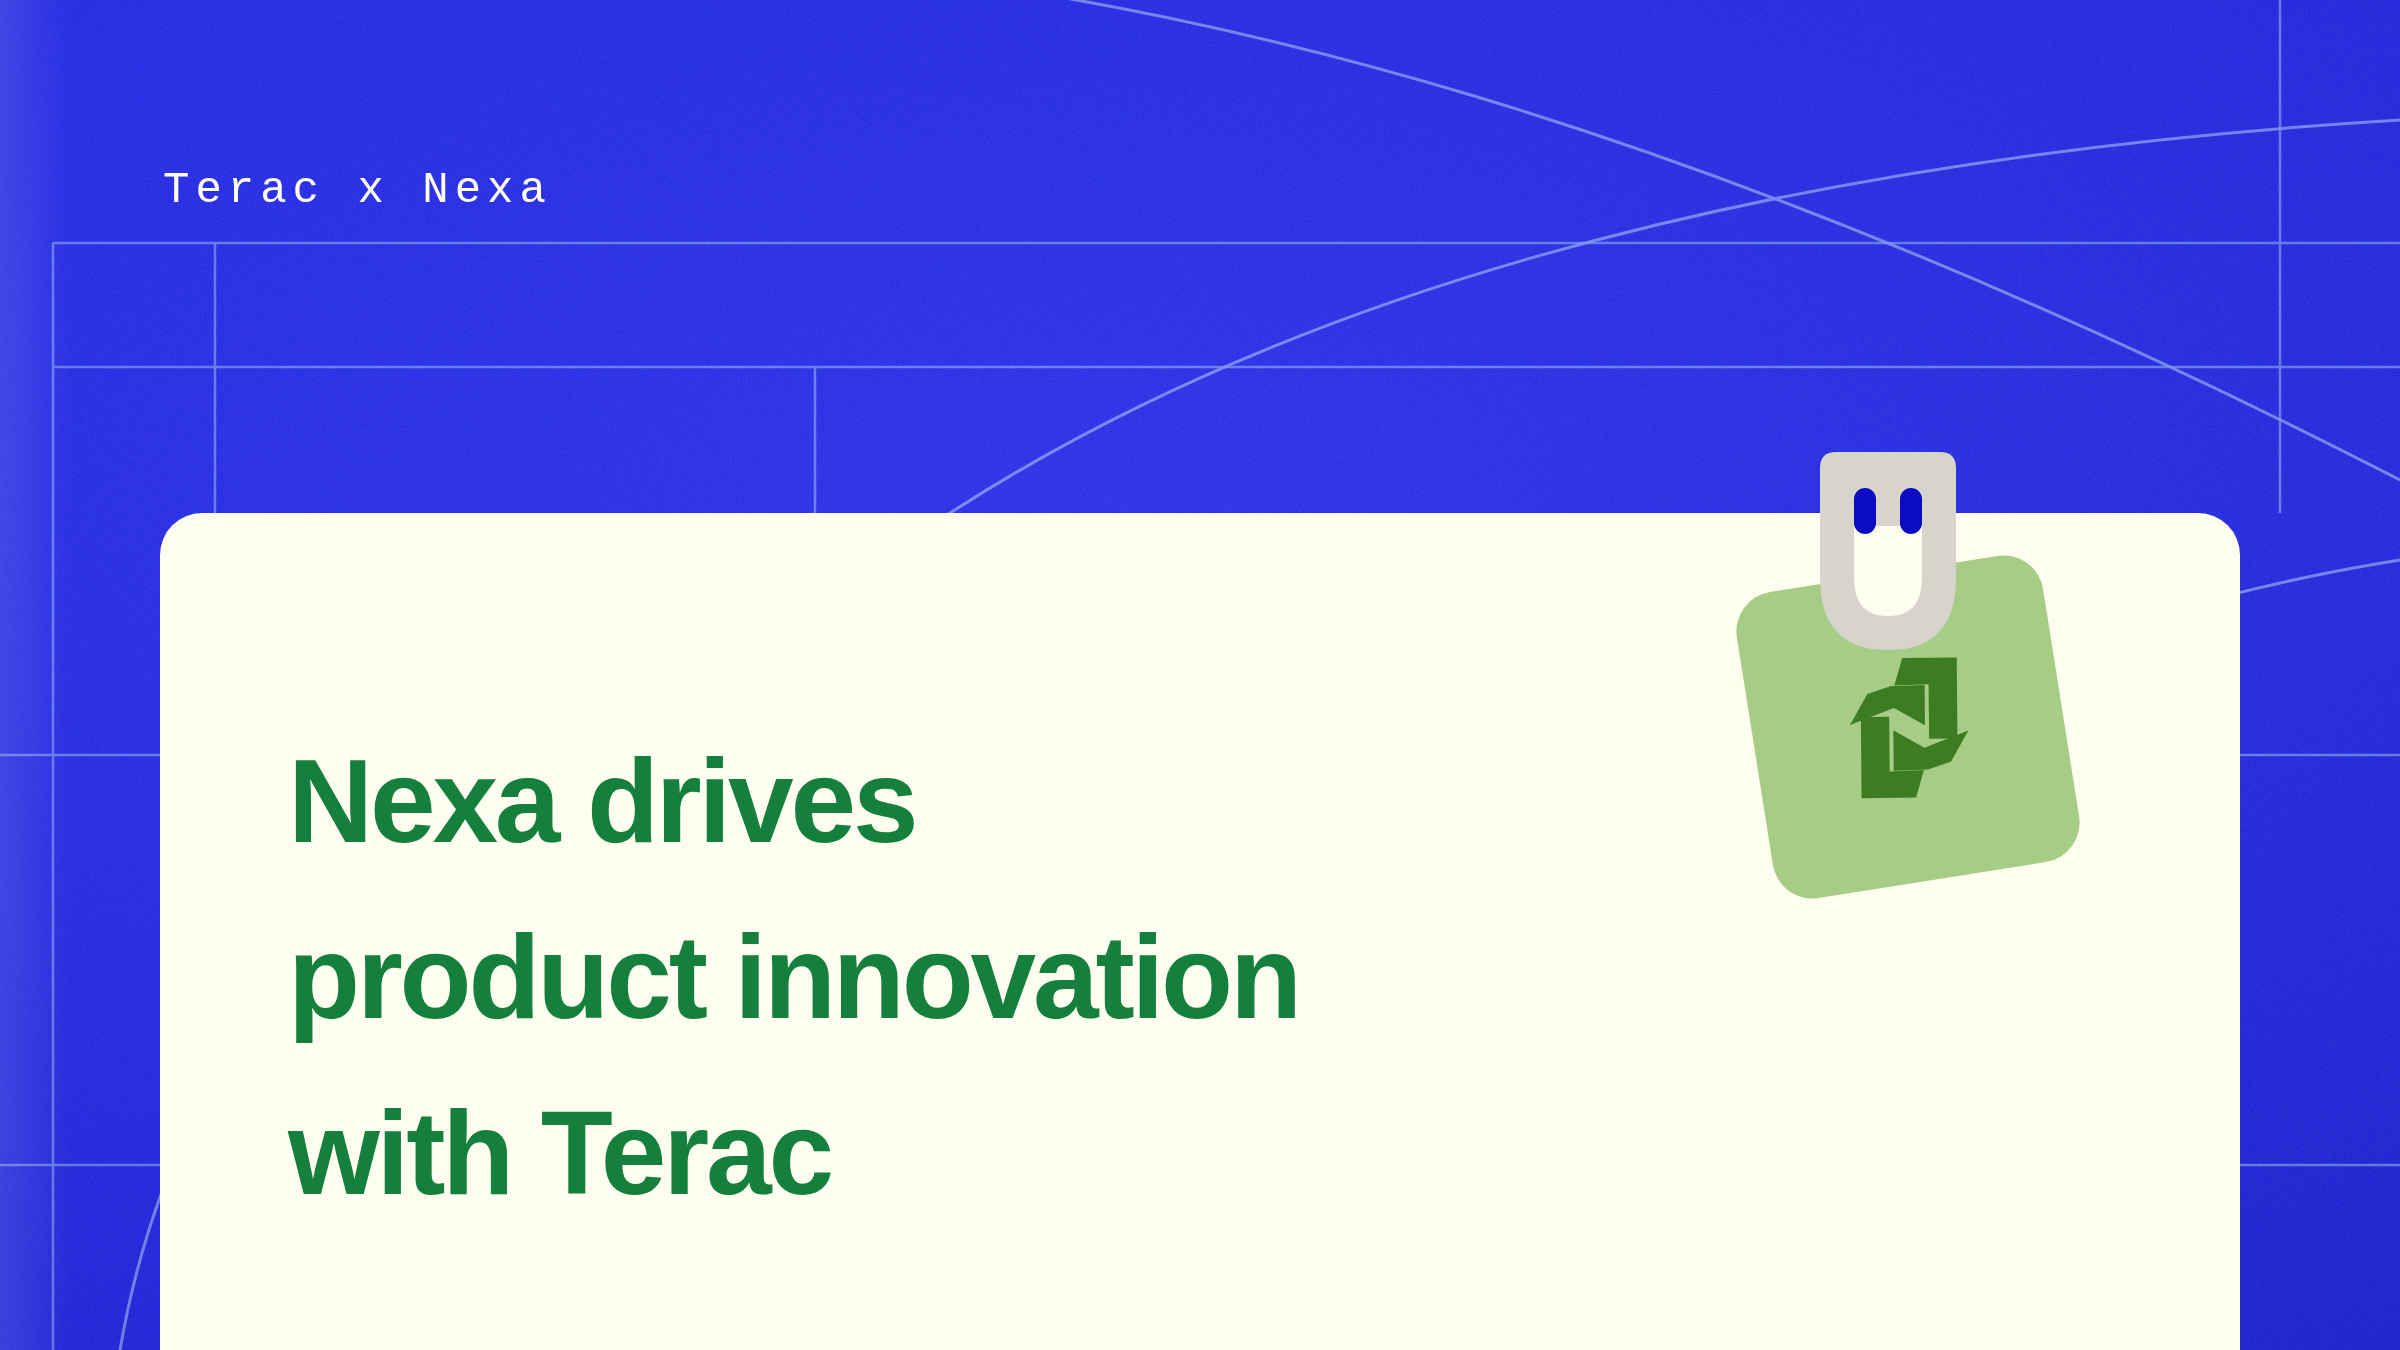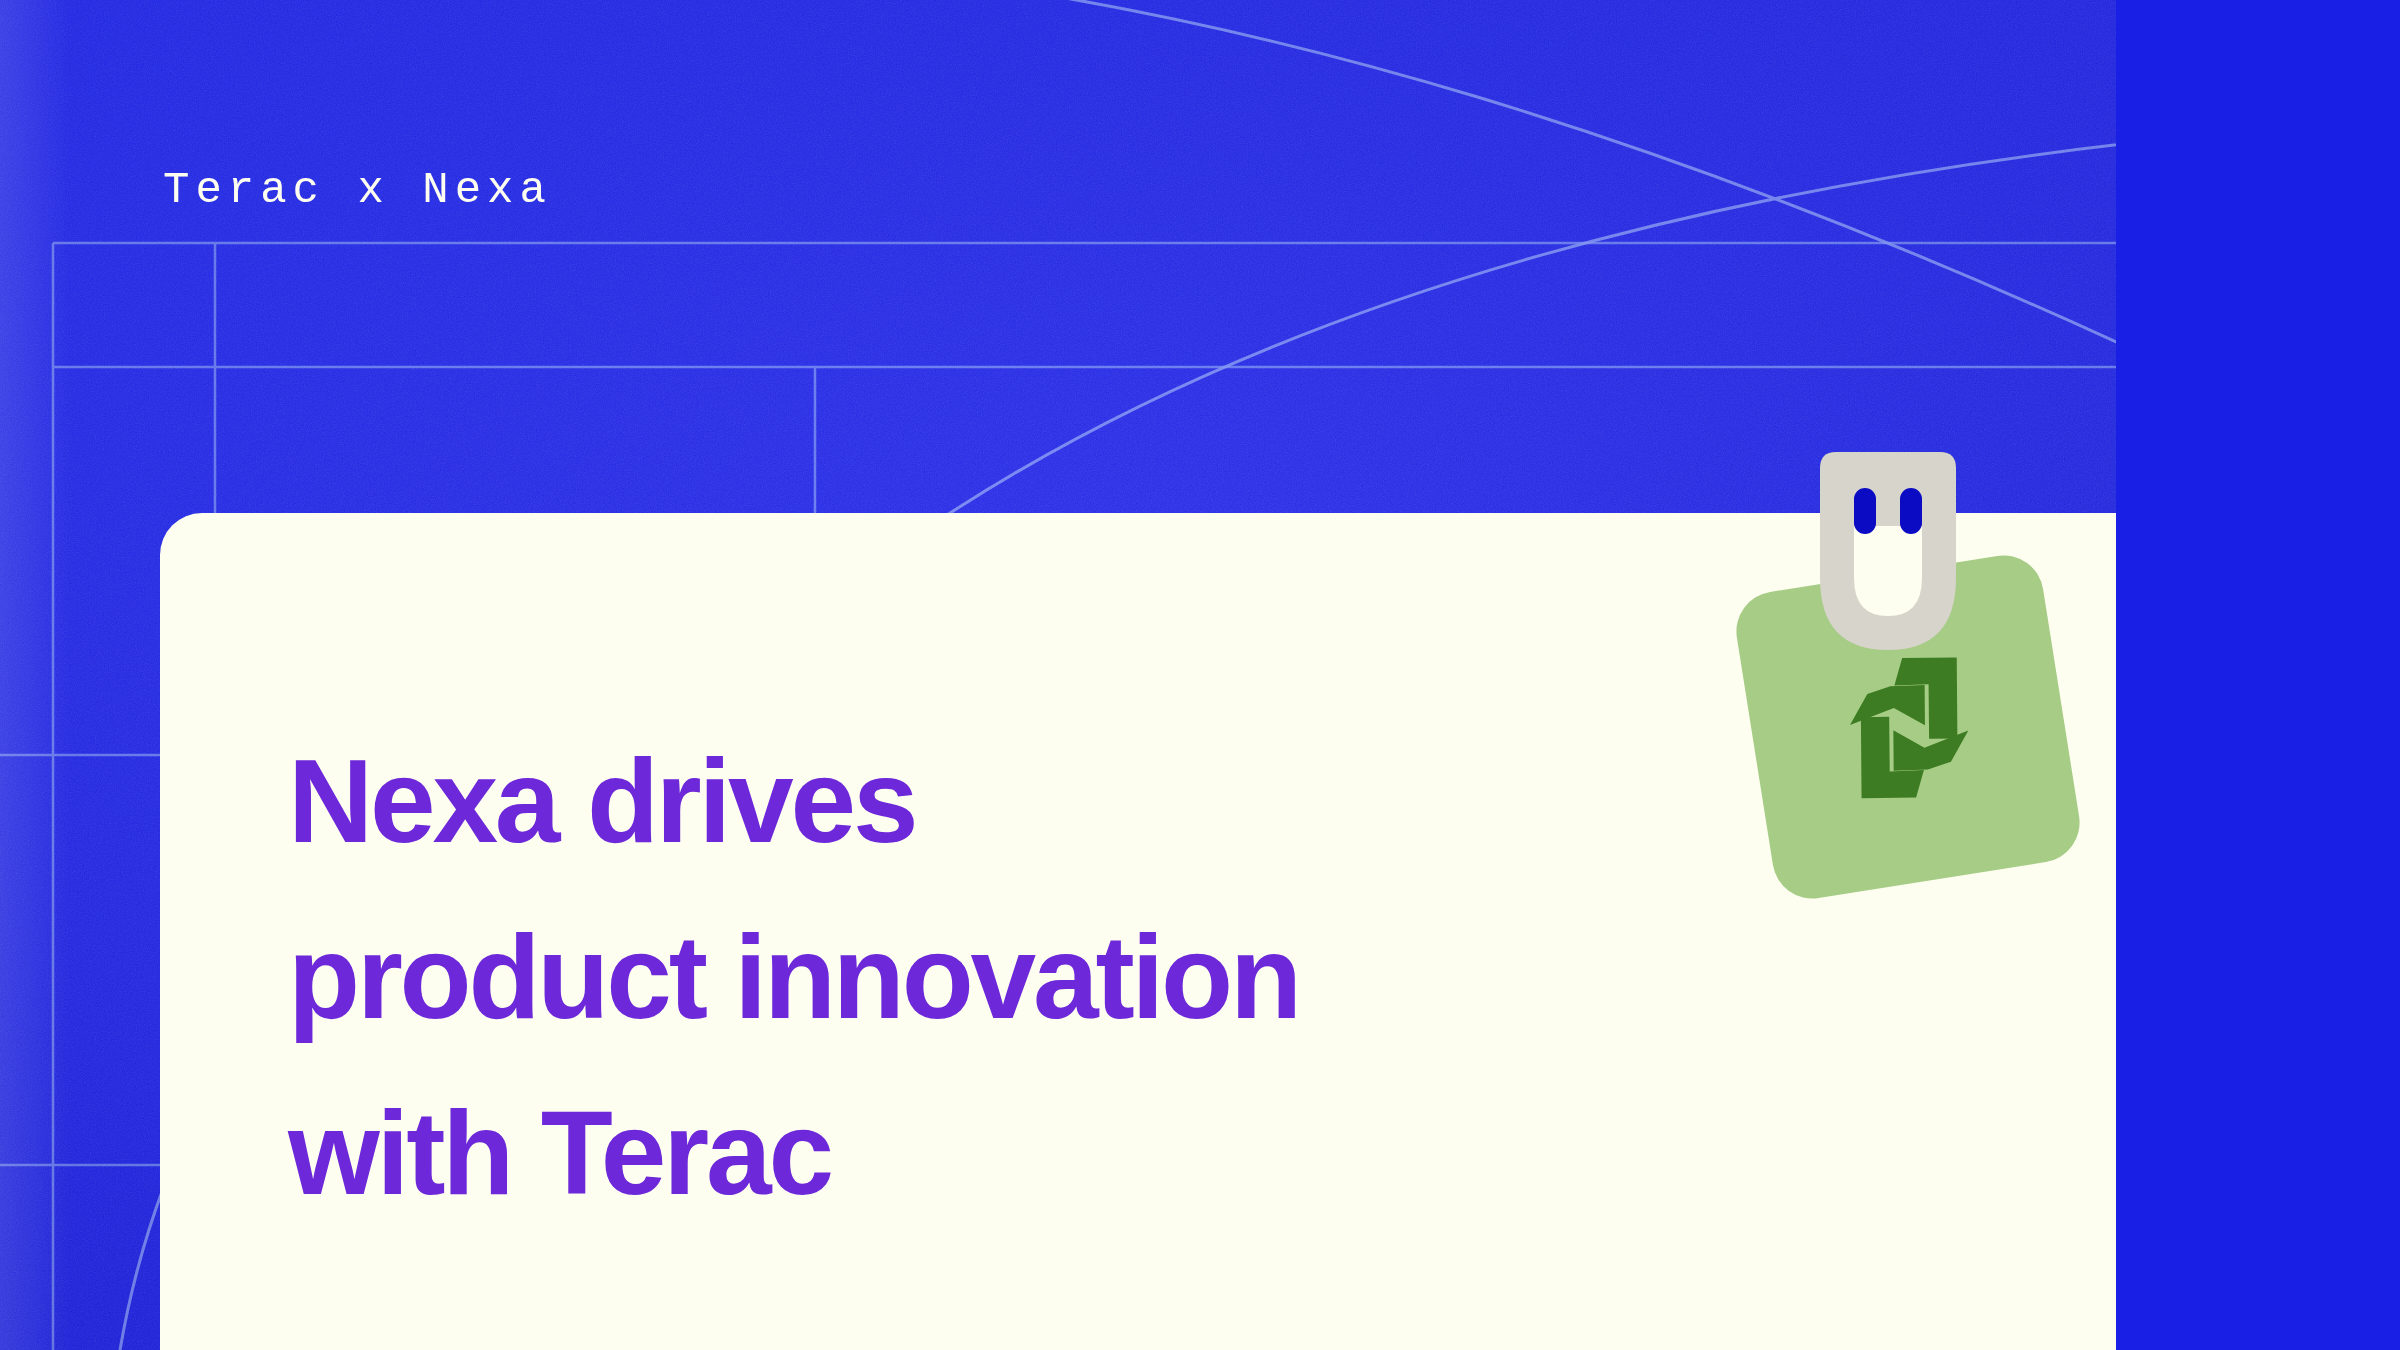--- a/index.html
+++ b/index.html
@@ -6,21 +6,21 @@
 
   html, body {
     width:2400px; height:1350px;
     overflow:hidden;
     background:#1A1FE5;
     font-family:"Liberation Sans", sans-serif;
   }
 
   #stage {
     position:relative;
-    width:2116px; height:1350px;
+    width:2400px; height:1350px;
     overflow:hidden;
     background:#1A1FE5;
   }
 
   
   .bg-layer {
     position:absolute; inset:0;
     width:2400px; height:1350px;
   }
 
@@ -49,21 +49,21 @@
     z-index:5;
   }
 
   .card-inner {
     position:absolute;
     left:128px; top:200px;
     width:1500px;
   }
 
   .headline {
-    color:#6d28d9;
+    color:#15803d;
     font-family:"Liberation Sans", sans-serif;
     font-weight:700;
     font-size:118px;
     line-height:176px;
     letter-spacing:-3.2px;
     white-space:pre-line;
   }
 
   
   .kicker {

